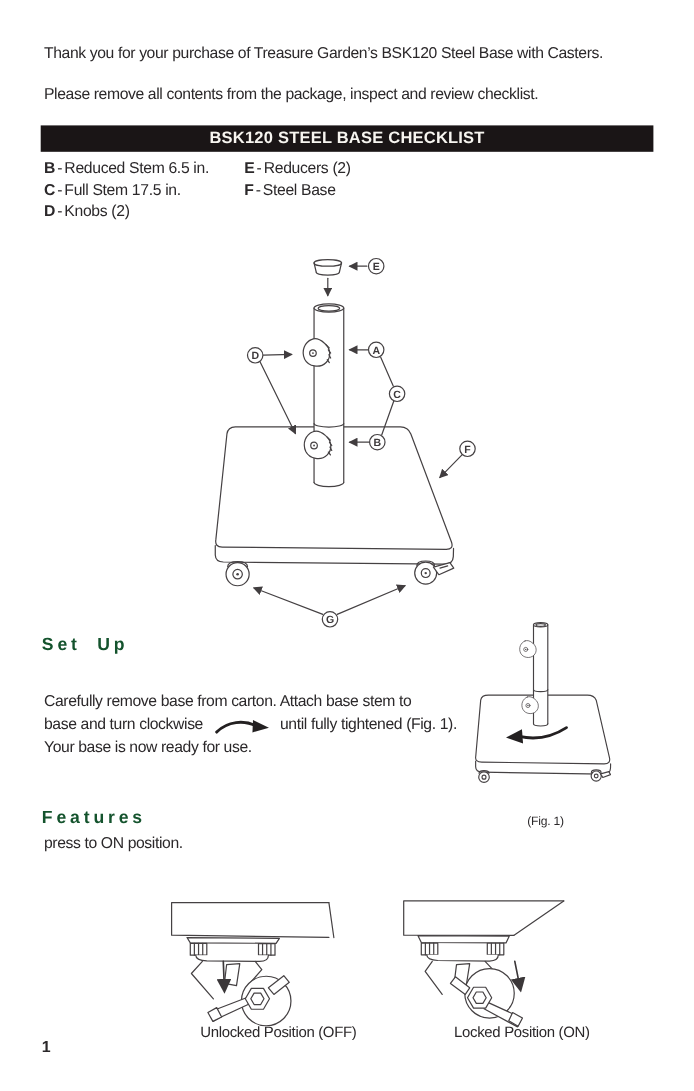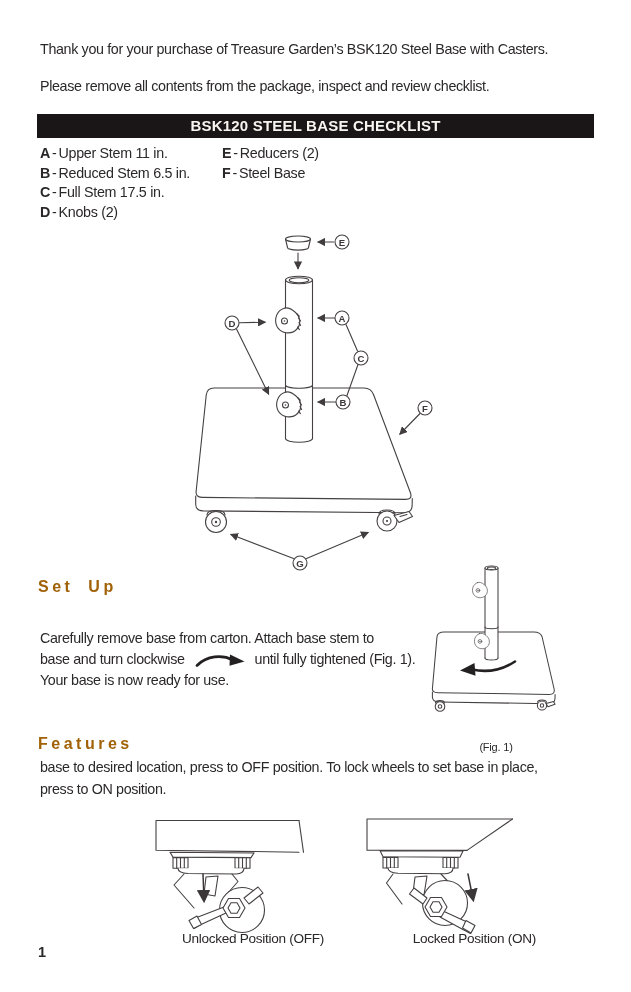--- a/index.html
+++ b/index.html
@@ -17,21 +17,21 @@
     text-align:center;line-height:24px;letter-spacing:0.2px;
   }
   .cl-col{top:144px;font-size:14.3px;letter-spacing:-0.3px;}
   .cl-left{left:40px;}
   .cl-right{left:195px;margin-left:27px;}
   .cl-row{height:19.6px;line-height:19.6px;white-space:nowrap;}
   .cl-row b{font-weight:bold;}
   .cl-row .sep{padding:0 2px;}
   .section-heading{
     left:38px;font-size:16px;font-weight:bold;letter-spacing:3.5px;word-spacing:7px;
-    white-space:nowrap;color:#a16207;
+    white-space:nowrap;color:#14532d;
   }
   .setup-heading{top:578px;}
   .features-heading{top:735px;}
   .setup-body{left:40px;top:601px;margin-top:27px;}
   .setup-line{height:21px;line-height:21px;display:flex;align-items:center;}
   .inline-arrow{margin:0 9px;position:relative;top:1px;}
   .features-body{left:40px;top:757px;}
   .features-line{height:21.5px;line-height:21.5px;}
   .fig-caption{left:446px;top:712px;width:100px;text-align:center;font-size:11px;letter-spacing:-0.2px;margin-top:29px;}
   .caster-caption{top:931px;width:200px;text-align:right;font-size:13.6px;letter-spacing:-0.3px;}
@@ -45,21 +45,20 @@
 <body>
 
 <div class="page">
 
   <div class="abs body-text intro1">Thank you for your purchase of Treasure Garden’s BSK120 Steel Base with Casters.</div>
   <div class="abs body-text intro2">Please remove all contents from the package, inspect and review checklist.</div>
 
   <div class="abs bar">BSK120 STEEL BASE CHECKLIST</div>
 
   <div class="abs cl-col cl-left">
-    <div class="cl-row"><b>A</b><span class="sep">-</span><span>Upper Stem 11 in.</span></div>
     <div class="cl-row"><b>B</b><span class="sep">-</span><span>Reduced Stem 6.5 in.</span></div>
     <div class="cl-row"><b>C</b><span class="sep">-</span><span>Full Stem 17.5 in.</span></div>
     <div class="cl-row"><b>D</b><span class="sep">-</span><span>Knobs (2)</span></div>
   </div>
 
   <div class="abs cl-col cl-right">
     <div class="cl-row"><b>E</b><span class="sep">-</span><span>Reducers (2)</span></div>
     <div class="cl-row"><b>F</b><span class="sep">-</span><span>Steel Base</span></div>
   </div>
 
@@ -210,21 +209,20 @@
       <g>
         <path d="M100,103.5 Q80,116.5 57,111.5" stroke="#232021" stroke-width="2.6"></path>
         <path d="M59.5,105 L45,112.5 L60.5,117.8 Z" fill="#232021" stroke="none"></path>
       </g>
     </g>
   </svg>
   <div class="abs fig-caption">(Fig. 1)</div>
 
   <div class="abs section-heading features-heading">Features</div>
   <div class="abs body-text features-body">
-    <div class="features-line">base to desired location, press to OFF position. To lock wheels to set base in place,</div>
     <div class="features-line">press to ON position.</div>
   </div>
 
   <svg style="left:148px;top:817px;" width="165" height="124" viewBox="0 0 165 124">
     <defs>
       <marker id="ah-cl" viewBox="0 0 10 10" refX="7.5" refY="5" markerWidth="9" markerHeight="9" orient="auto">
         <path d="M0,0 L10,5 L0,10 Z" fill="#3b3739"></path>
       </marker>
     </defs>
     <g fill="none" stroke="#454143" stroke-width="1.1" stroke-linecap="round" stroke-linejoin="round">

